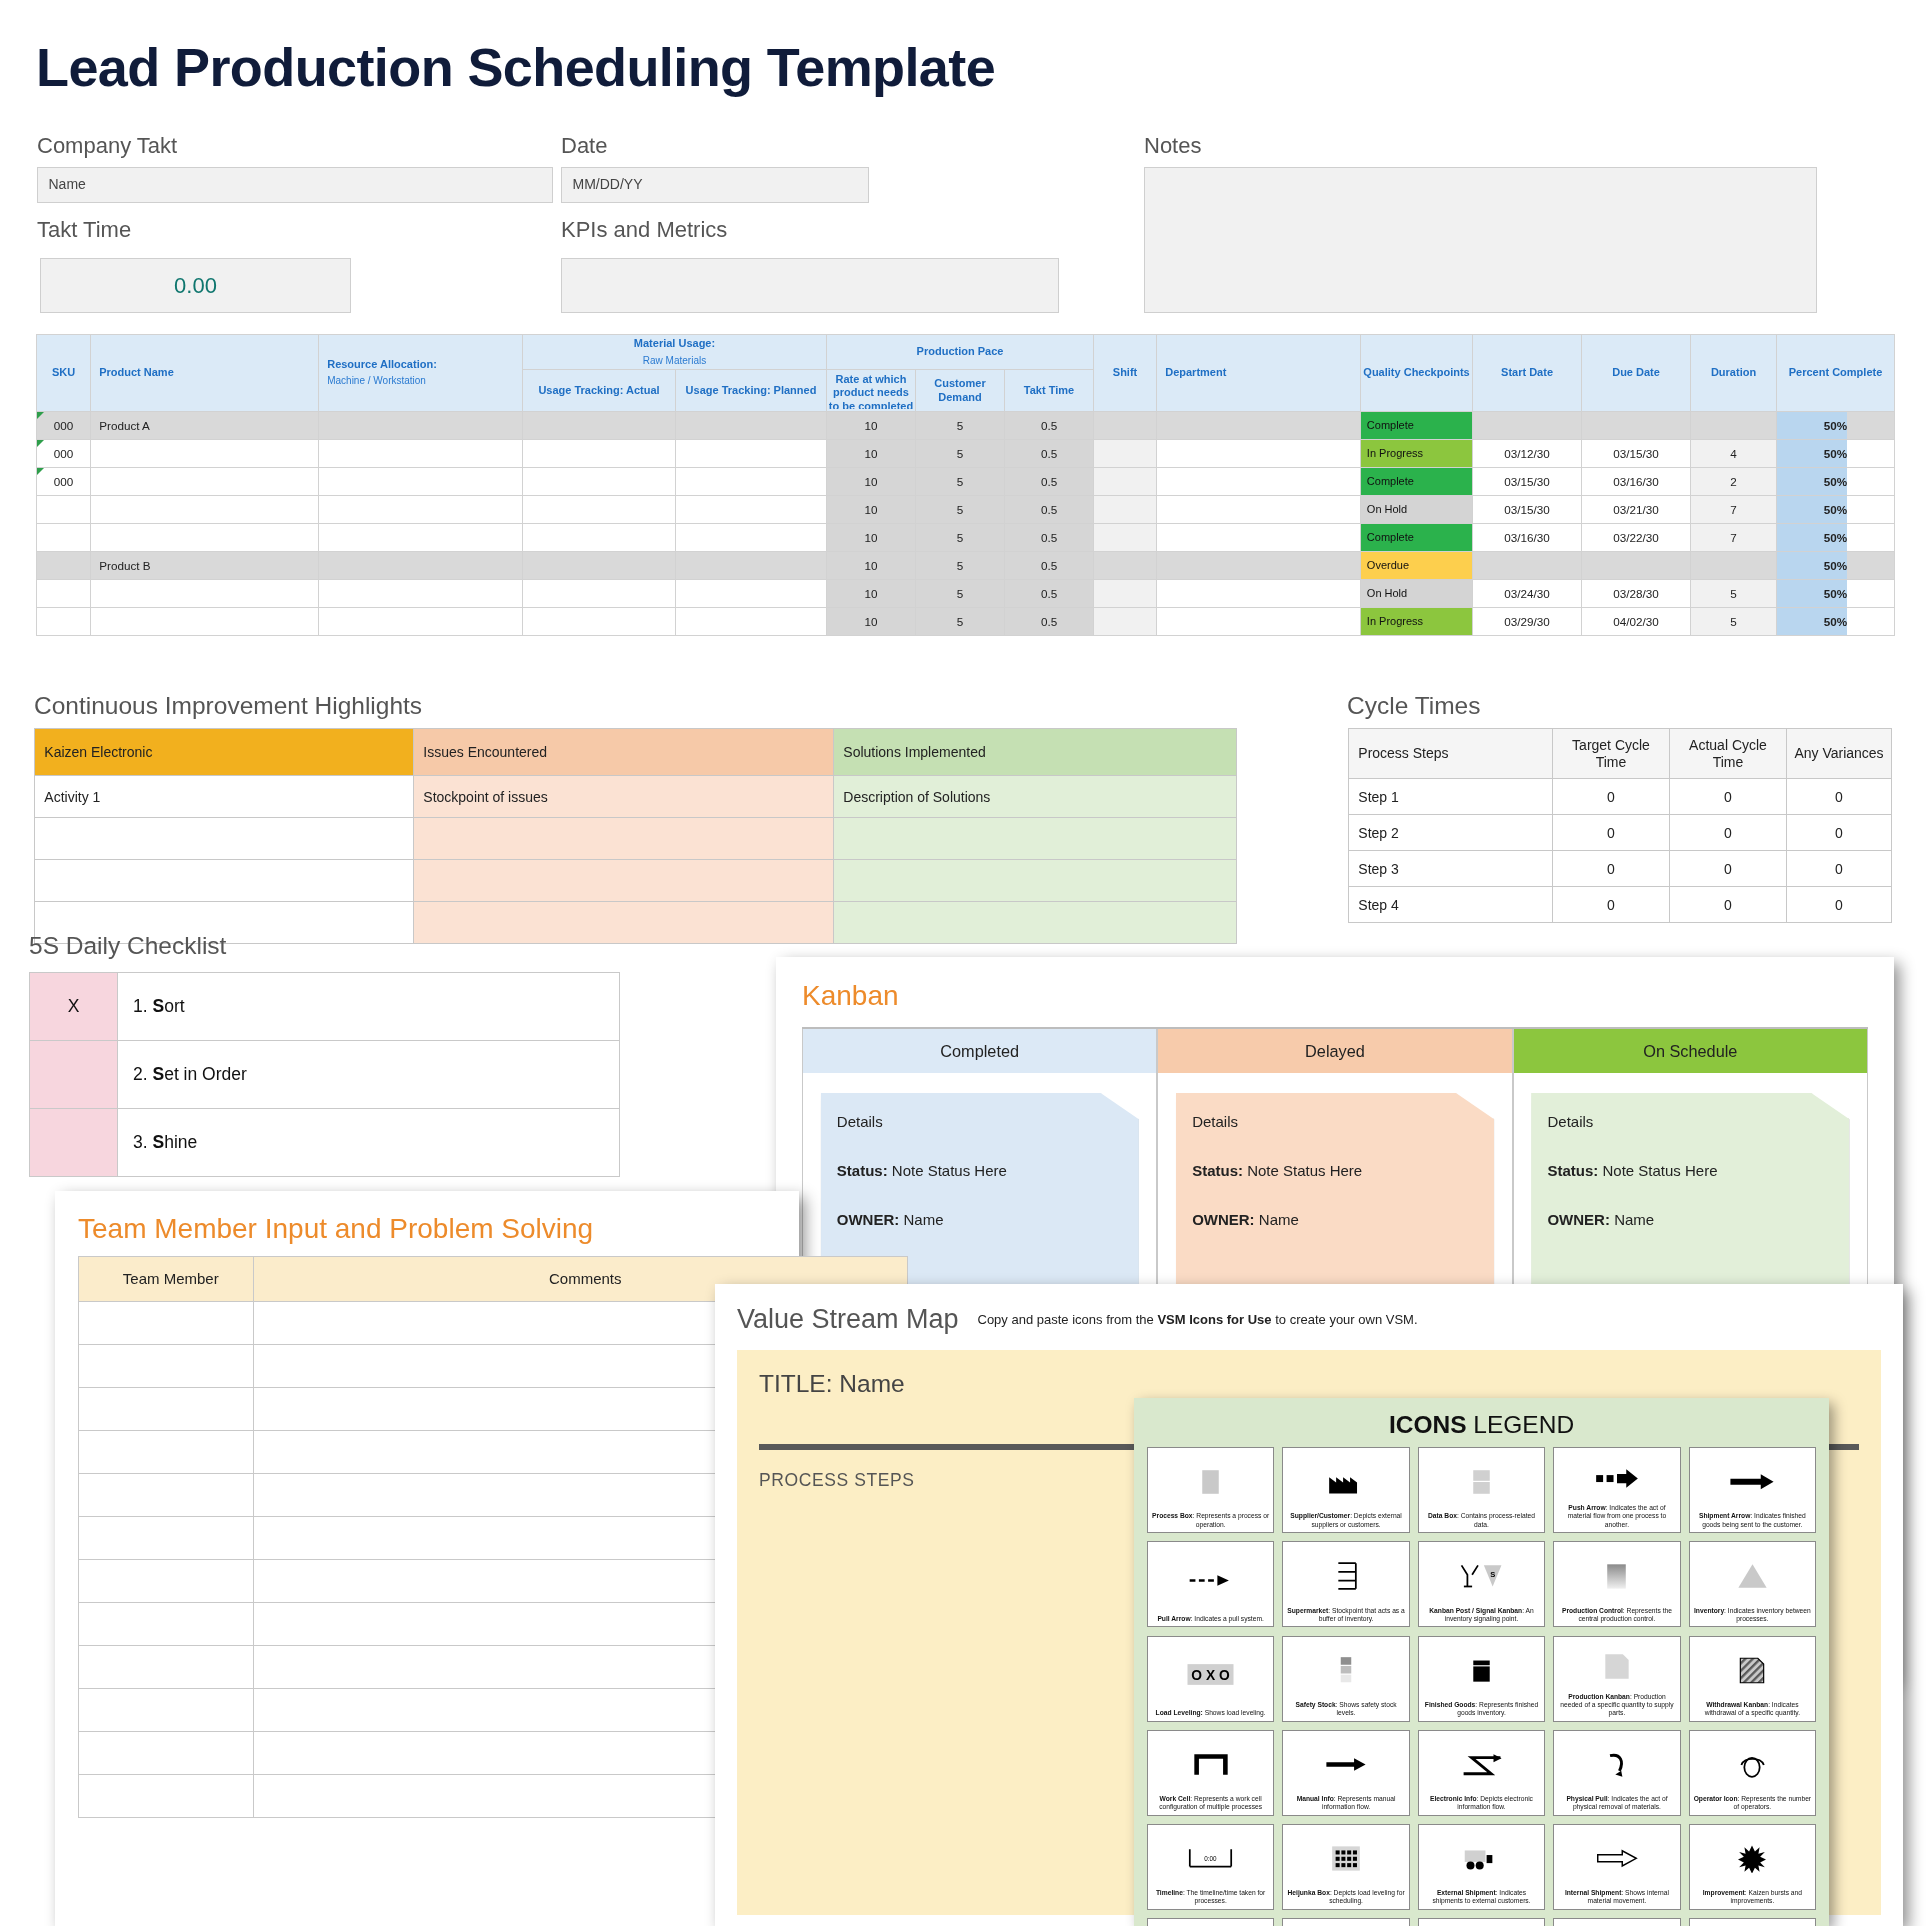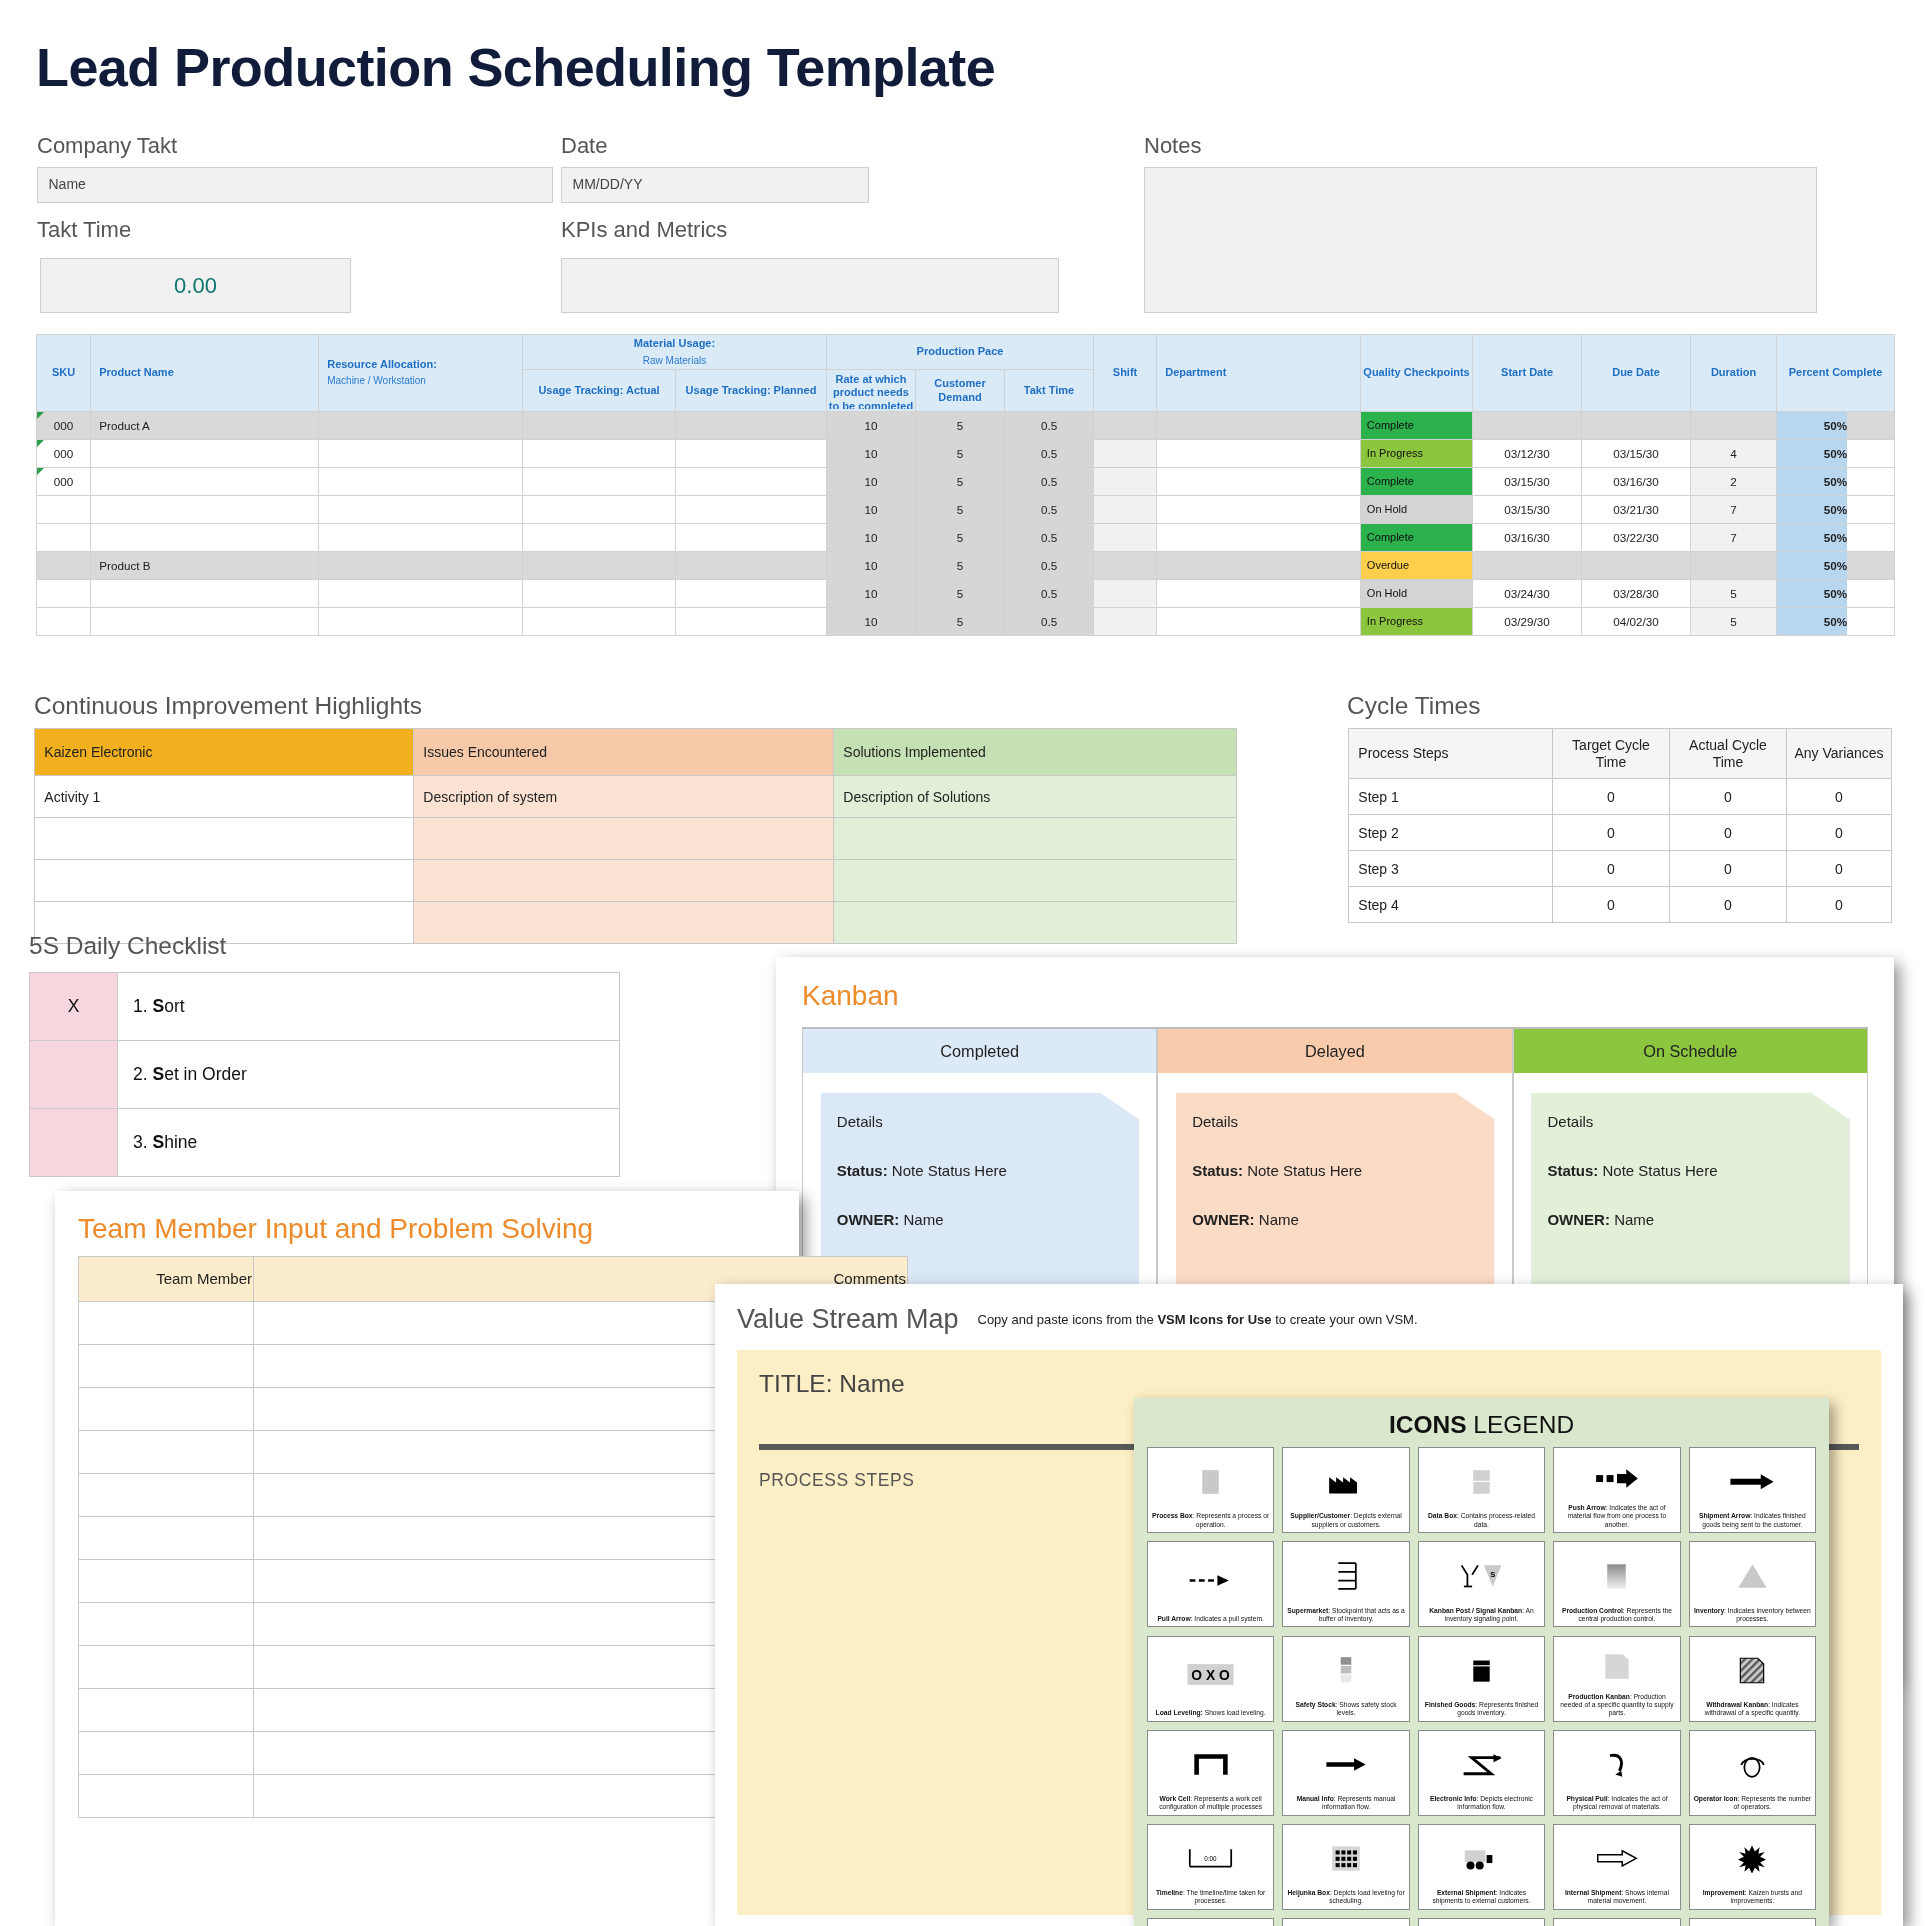--- a/index.html
+++ b/index.html
@@ -84,21 +84,21 @@
   .note .l1{font-size:15px;color:#222;}
   .note .l2{font-size:15px;color:#222;margin-top:32px;}
   .note .l3{font-size:15px;color:#222;margin-top:32px;}
   .note b{font-weight:bold;}
 
   
   #team{left:55px;top:1191px;width:744px;height:735px;}
   #teamInner{padding:22px 23px 0 23px;}
   #team h2{margin:0;font-size:28px;color:#ed8b2b;font-weight:400;white-space:nowrap;}
   #tmtable{margin-top:10.5px;width:829px;border-collapse:collapse;table-layout:fixed;}
-  #tmtable th,#tmtable td{border:0.6px solid #c9c9c9;height:40px;font-size:15px;text-align:right;padding-left:10.5px;font-weight:normal;color:#222;margin-left:30px;}
+  #tmtable th,#tmtable td{border:0.6px solid #c9c9c9;height:40px;font-size:15px;text-align:center;padding-left:10.5px;font-weight:normal;color:#222;margin-left:30px;}
   #tmtable thead th{background:#fbeccb;height:42px;}
 
   
   #vsm{left:715px;top:1284px;width:1188px;height:642px;}
   #vsmInner{padding:20px 22px;}
   #vsm h2{margin:0;display:inline-block;font-size:27px;color:#555;font-weight:400;vertical-align:middle;}
   #vsmsub{display:inline-block;margin-left:16.3px;font-size:13px;color:#222;vertical-align:middle;}
   #vsmbody{margin-top:15px;background:#fceec5;height:525px;padding:20px 22px;position:relative;}
   #vsmtitle{font-size:24.5px;color:#444;}
   #vsmrule{height:5.8px;background:#595959;margin-top:46px;}
@@ -359,21 +359,21 @@
   <thead>
       <tr>
     <th class="ci-h1">Kaizen Electronic</th>
     <th class="ci-h2">Issues Encountered</th>
     <th class="ci-h3">Solutions Implemented</th>
   </tr>
     </thead>
   <tbody id="ci-body">
       <tr>
         <td class="ci-c1">Activity 1</td>
-        <td class="ci-c2">Description of system</td>
+        <td class="ci-c2">Stockpoint of issues</td>
         <td class="ci-c3">Description of Solutions</td>
       </tr>
       <tr>
         <td class="ci-c1"></td>
         <td class="ci-c2"></td>
         <td class="ci-c3"></td>
       </tr>
       <tr>
         <td class="ci-c1"></td>
         <td class="ci-c2"></td>

